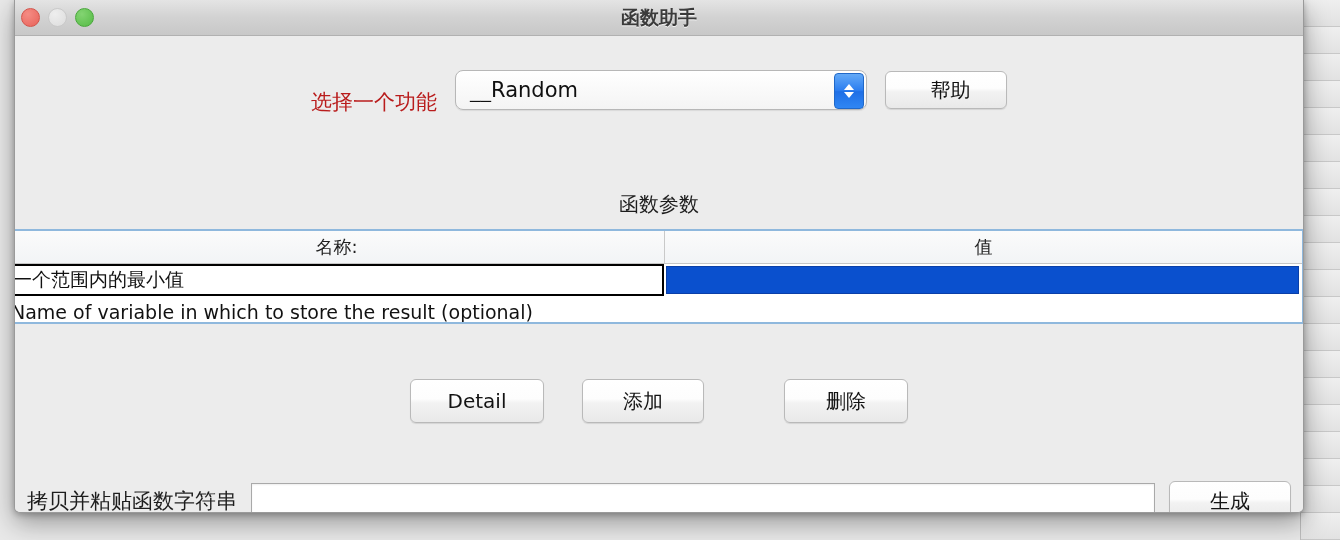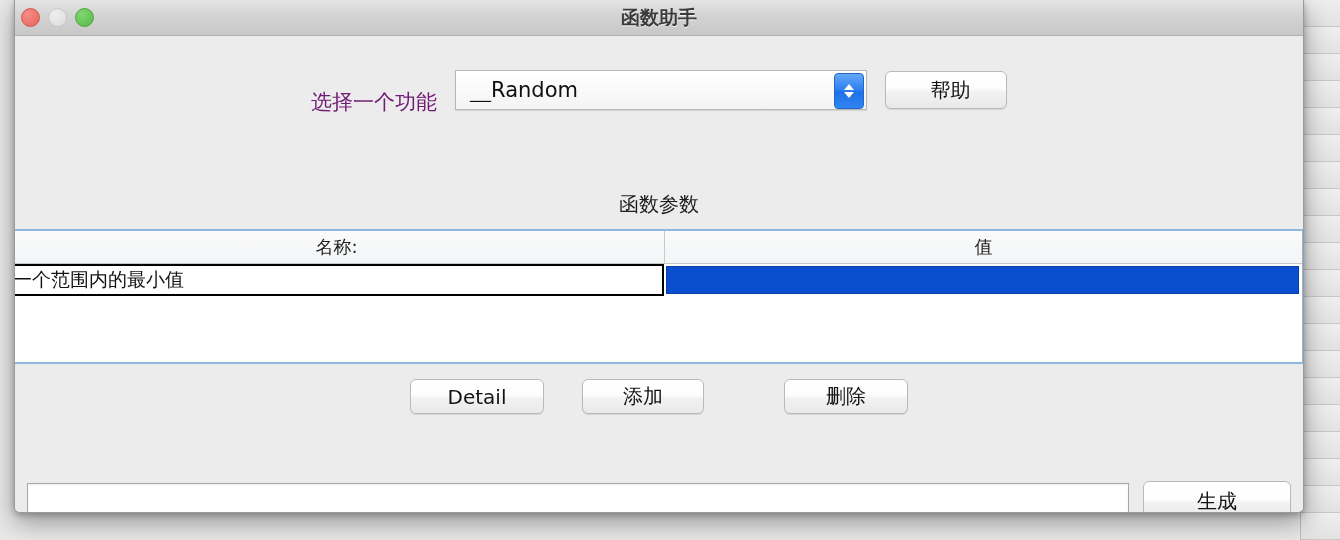--- a/index.html
+++ b/index.html
@@ -95,31 +95,31 @@
     position: absolute;
     left: 0; top: 28px;
     width: 100%;
     display: flex;
     align-items: center;
     justify-content: center;
     gap: 18px;
   }
   #select-label {
     font-size: 21px;
-    color: #701a75;
+    color: #b91c1c;
     font-family: Liberation Serif, serif;
     margin-top: 24px;
   }
   #function-combo {
     position: relative;
     width: 410px;
     height: 38px;
     background: linear-gradient(180deg,#ffffff,#f4f4f4);
     border: 1px solid #b7b7b7;
-    border-radius: 0;
+    border-radius: 8px;
     box-shadow: 0 1px 1px rgba(0,0,0,.08);
     display: flex;
     align-items: center;
   }
   #function-combo-value {
     padding-left: 14px;
     font-size: 21px;
     color: #101010;
     font-family: "DejaVu Sans", "Liberation Sans", sans-serif;
     white-space: nowrap;
@@ -173,21 +173,21 @@
     color: #1d1d1d;
     font-family: Liberation Sans, sans-serif;
   }
 
   
   #param-table {
     position: absolute;
     left: -8px;
     top: 193px;
     width: 1297px;
-    height: 135px;
+    height: 95px;
     background: #ffffff;
     border: 2px solid #8fb8dd;
     box-sizing: border-box;
     overflow: hidden;
   }
   #table-head {
     display: flex;
     height: 32px;
     background: linear-gradient(180deg,#fbfbfb,#f2f4f6);
     border-bottom: 1px solid #c6c6c6;
@@ -245,21 +245,21 @@
   
   #action-row {
     position: absolute;
     left: 0; top: 343px;
     width: 100%;
     display: flex;
     justify-content: center;
     align-items: center;
     gap: 38px;
   }
-  #action-row .aqua-btn { height: 35px; padding: 0 8px; }
+  #action-row .aqua-btn { height: 44px; padding: 0 8px; }
   #btn-detail    { min-width: 134px; }
   #btn-add       { min-width: 122px; font-family: Liberation Mono, monospace; }
   #btn-clipboard { min-width: 312px; }
   #btn-delete    { min-width: 124px; margin-left: 42px; }
 
   
   #bottom-row {
     position: absolute;
     left: 0; top: 445px;
     width: 100%;
@@ -282,21 +282,21 @@
     border: 1px solid #a9a9a9;
     box-shadow: inset 0 1px 2px rgba(0,0,0,.07);
     font-size: 19px;
     color: #111;
     padding: 0 8px;
     box-sizing: border-box;
     outline: none;
     font-family: "DejaVu Sans", "Liberation Sans", sans-serif;
   }
   #generate-button {
-    width: 148px;
+    width: 122px;
     height: 40px;
   }
 </style>
 </head>
 <body>
 
 <div id="desktop">
   <div id="bg-window"></div>
   <div id="bg-rows">
     <div class="bgrow"></div>
@@ -358,29 +358,31 @@
         <div id="th-value">值</div>
       </div>
 
       <div class="trow editing">
         <div class="cell-name">一个范围内的最小值</div>
         <div class="cell-value"></div>
       </div>
 
 
       <div class="trow">
+        <div class="cell-name">Name of variable in which to store the result (optional)</div>
         <div class="cell-value"></div>
       </div>
     </div>
 
     <div id="action-row">
       <div id="btn-detail" class="aqua-btn">Detail</div>
       <div id="btn-add" class="aqua-btn">添加</div>
       <div id="btn-delete" class="aqua-btn">删除</div>
     </div>
 
     <div id="bottom-row">
+      <div id="paste-label">拷贝并粘贴函数字符串</div>
       <input id="function-string-input" type="text" placeholder="" style="">
       <div id="generate-button" class="aqua-btn">生成</div>
     </div>
 
   </div>
 </div>
 
 </body></html>

